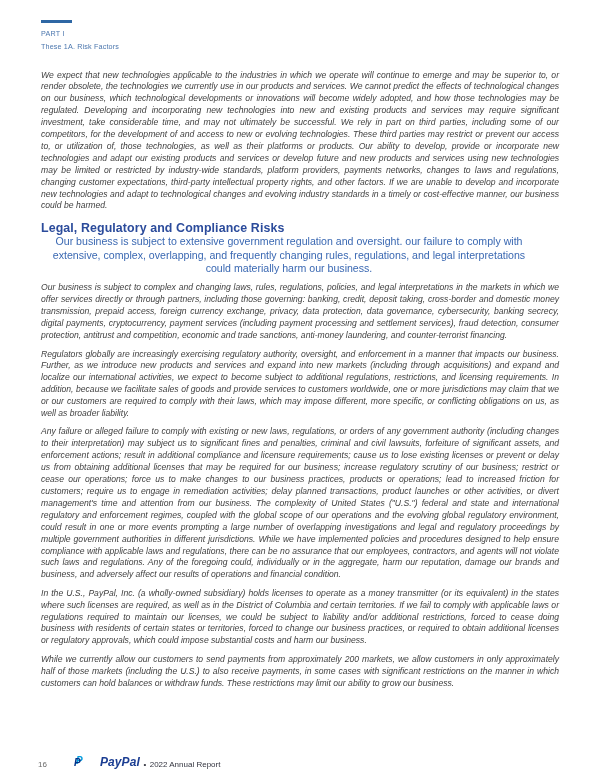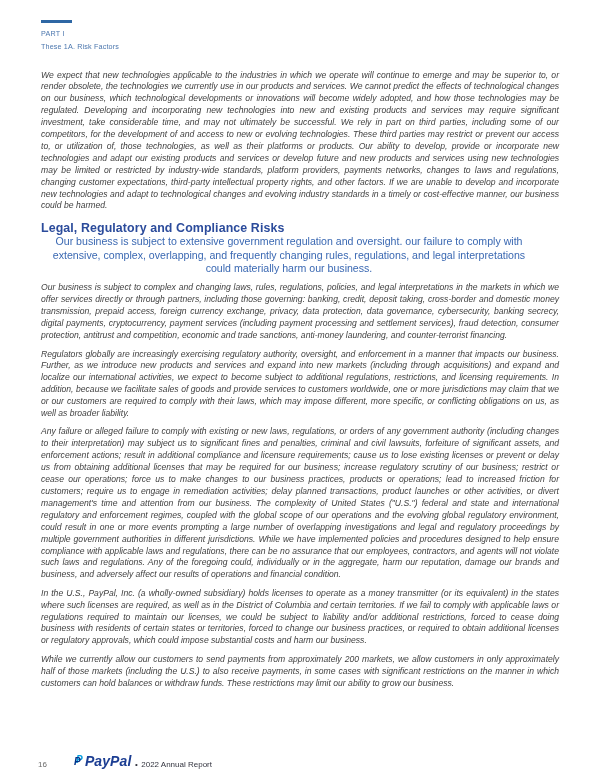--- a/index.html
+++ b/index.html
@@ -71,22 +71,22 @@
     font-size: 10px;
     line-height: 10px;
     font-family: "Liberation Sans", sans-serif;
   }
   .pp-back  { left: 2.2px; top: -0.5px; color: #009cde; }
   .pp-front { left: 0; top: 1px; color: #003087; }
   .wordmark {
     font-weight: bold;
     font-style: italic;
     color: #1b3d92;
-    font-size: 14px;
-    margin-left: 2px;
+    font-size: 12px;
+    margin-left: 17px;
     letter-spacing: .1px;
   }
   .sep { margin: 0 3.5px; color: #33343f; }
   .report { color: #33343f; }
 </style>
 </head>
 <body>
 
 <div class="page">
 

